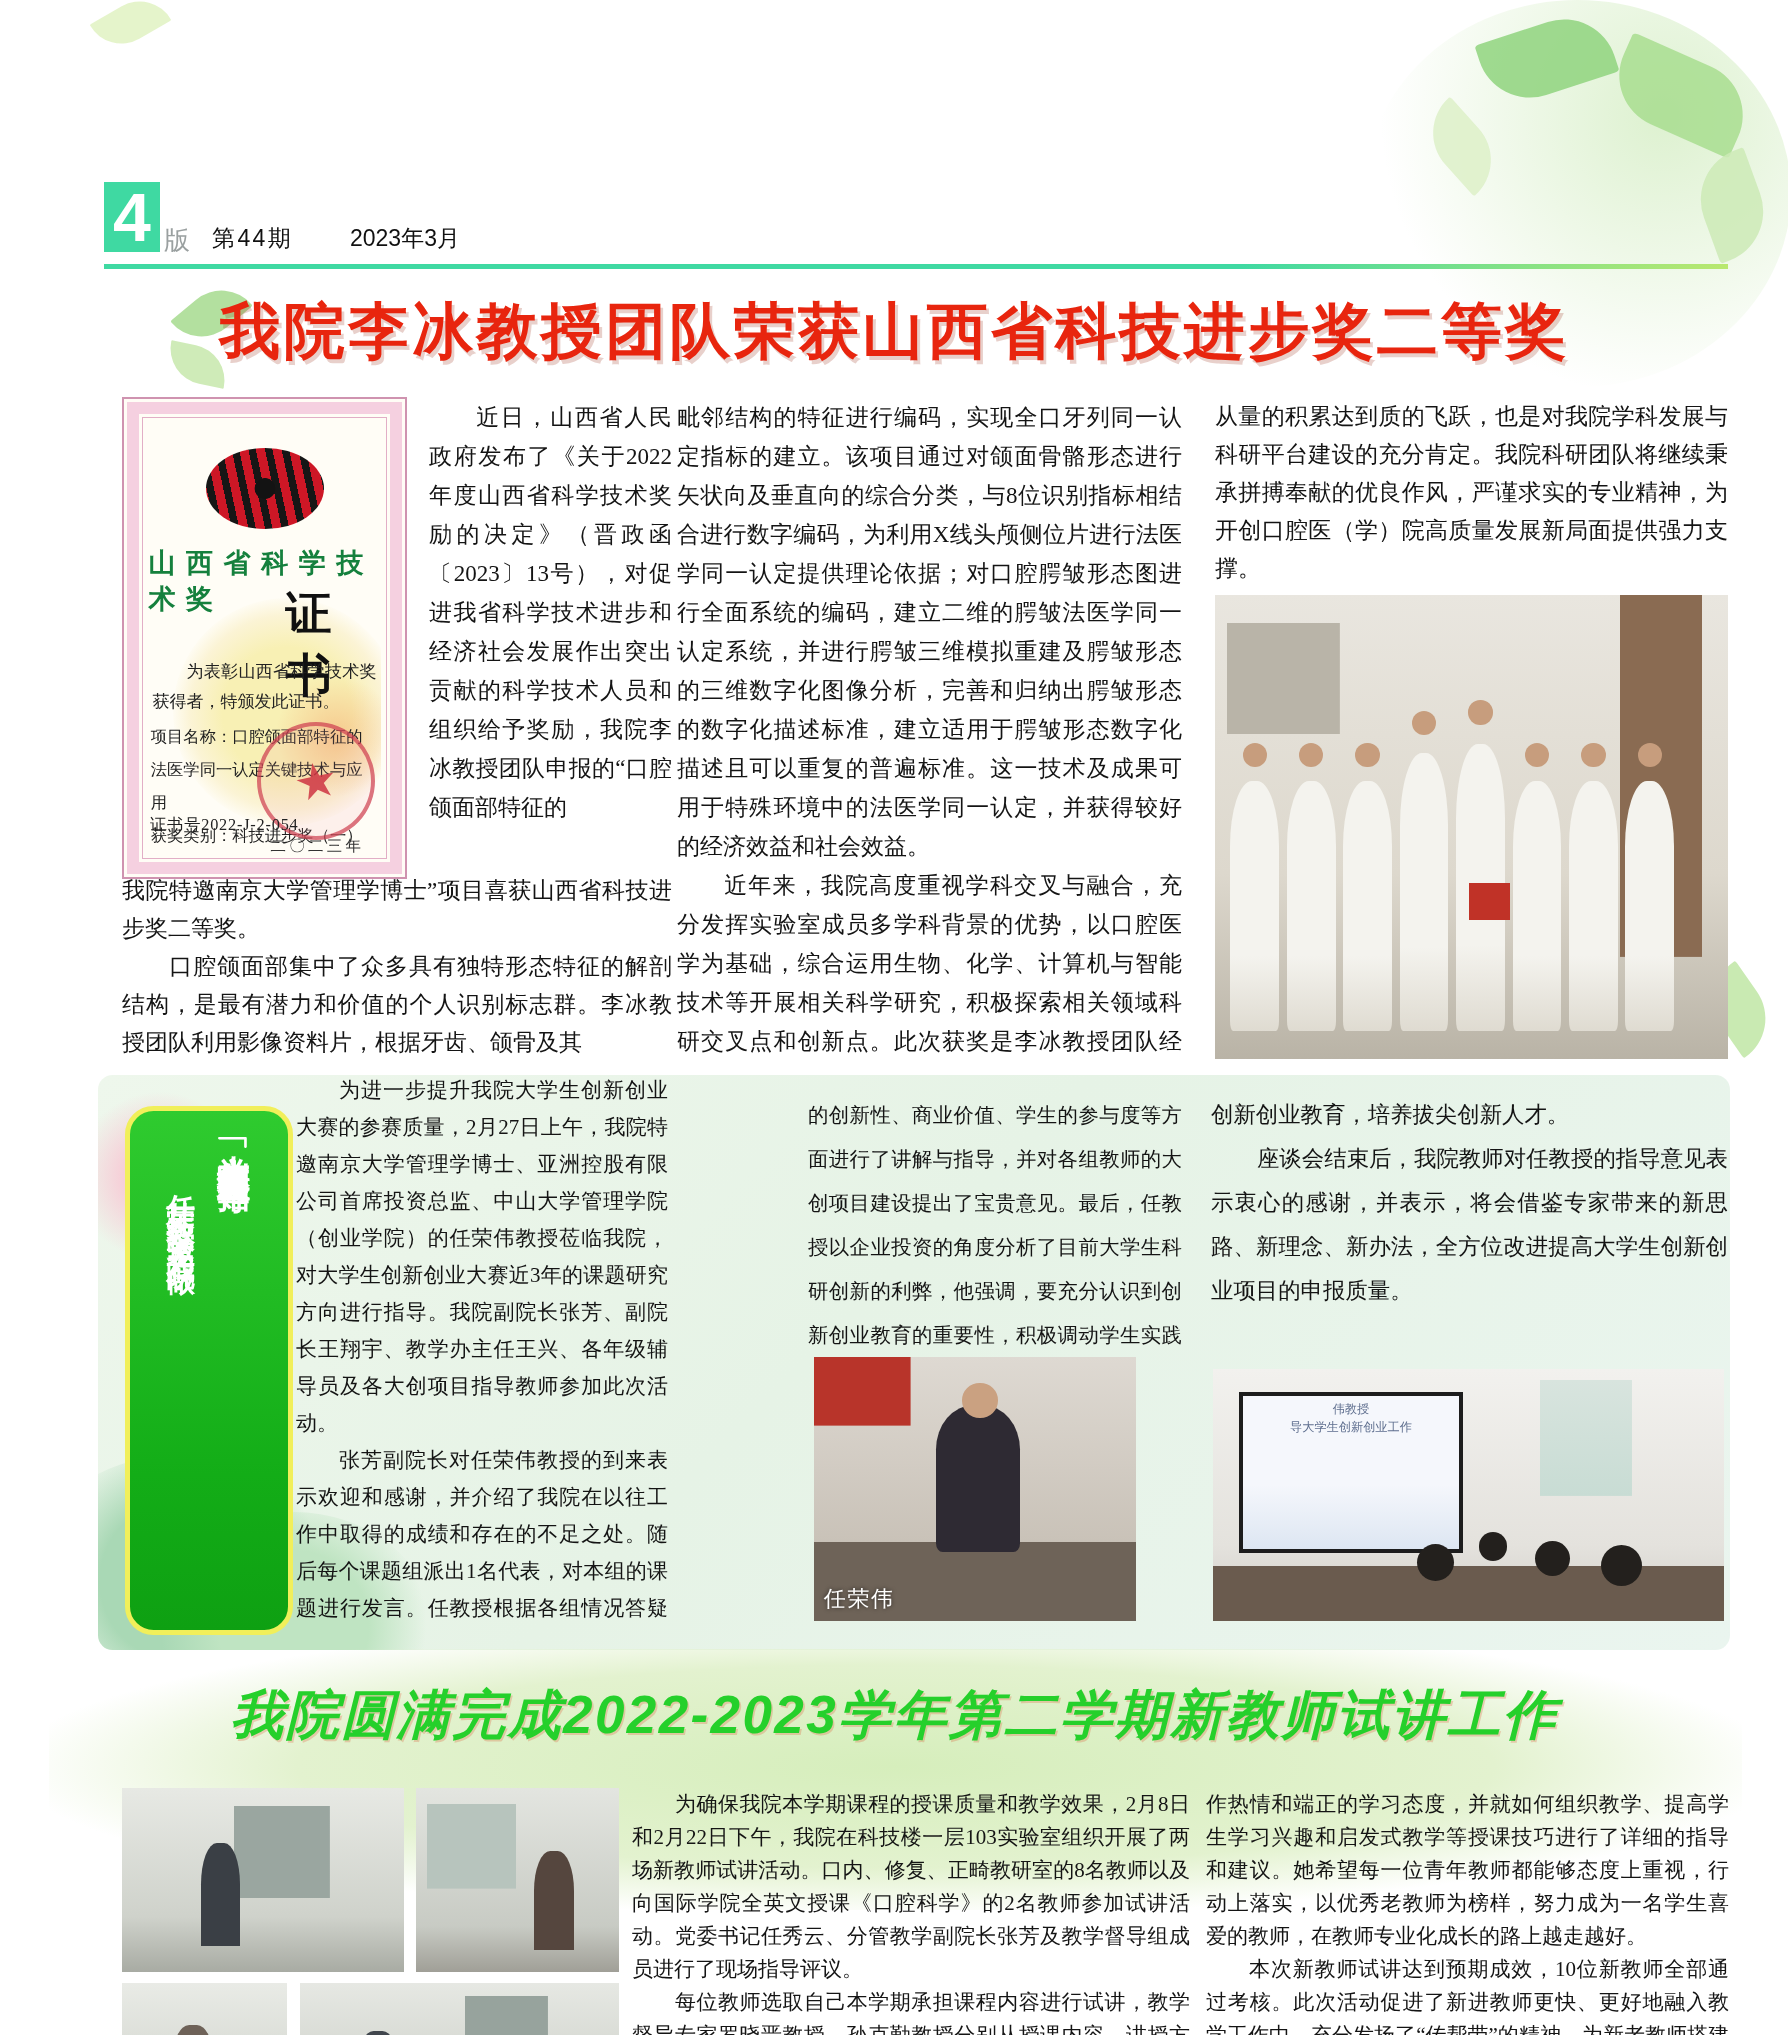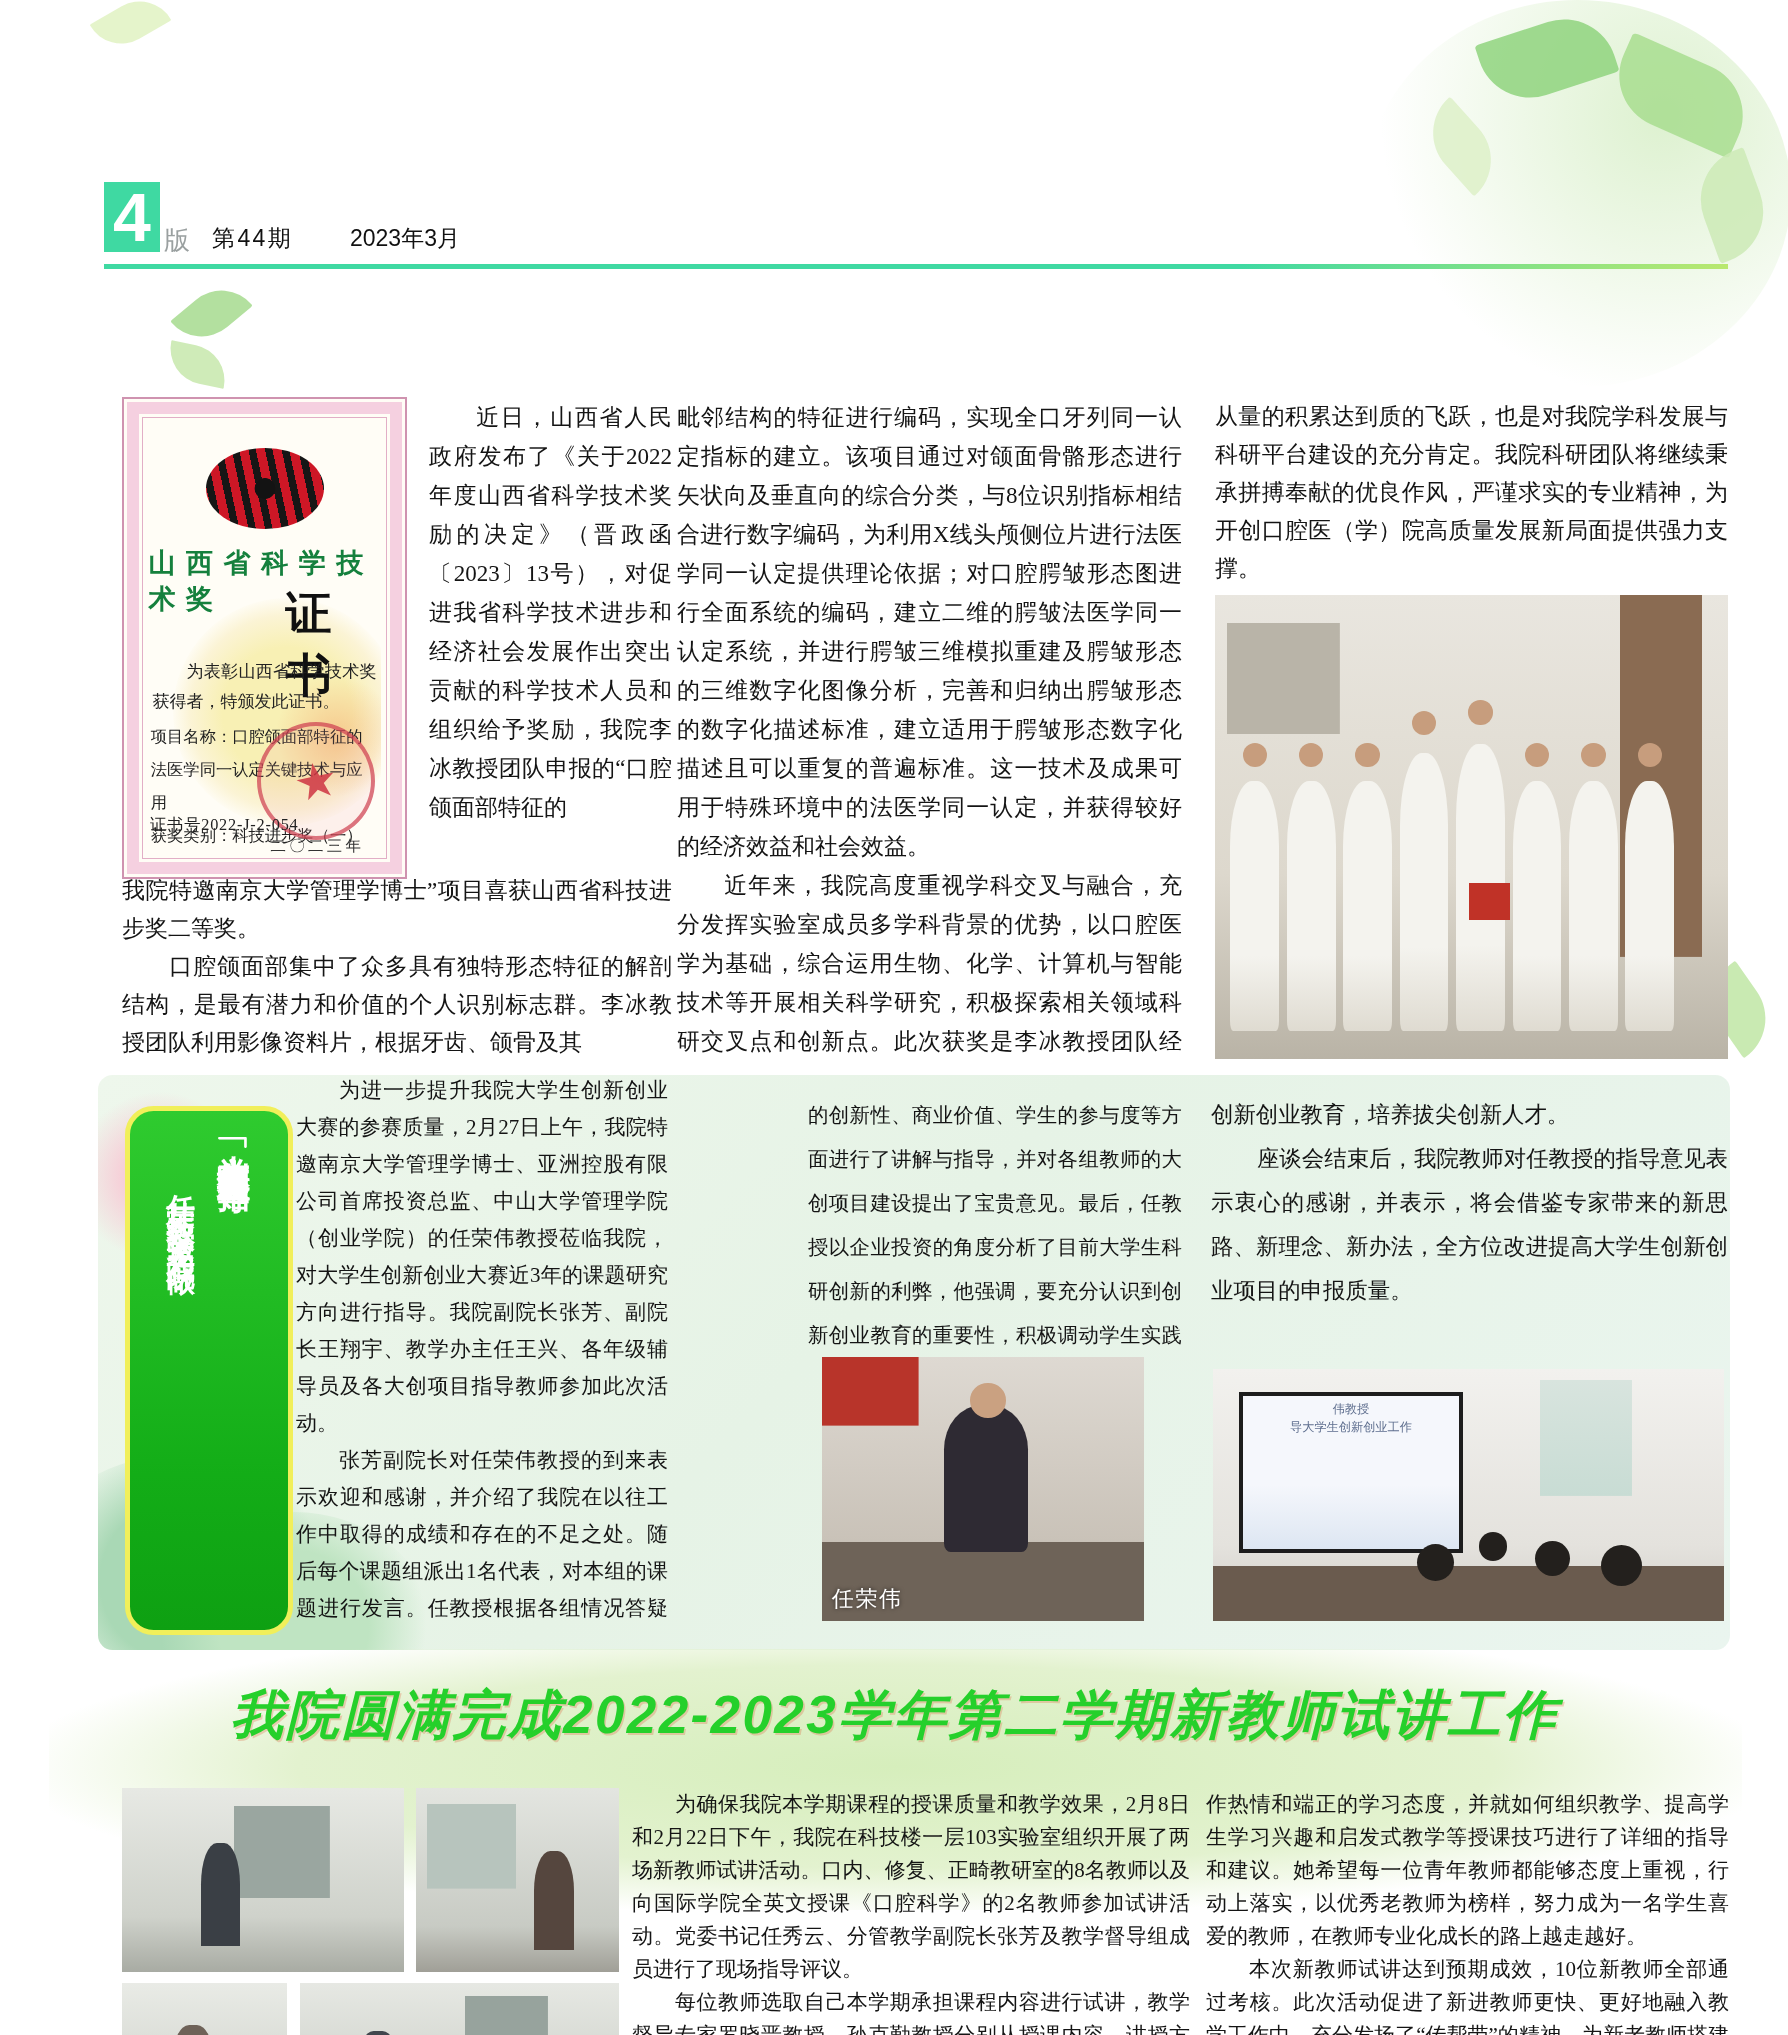--- a/index.html
+++ b/index.html
@@ -102,20 +102,21 @@
   </div>
 
   <div class="pgnum-box">
     <span class="pgnum">4</span>
   </div>
   <span class="pglabel">版</span>
   <span class="issue">第44期</span>
   <span class="hdate">2023年3月</span>
   <div class="hrule"></div>
 
+  <div class="big-title title1">我院李冰教授团队荣获山西省科技进步奖二等奖</div>
 
   <div class="cert">
     <div class="band"></div>
     <div class="band2"></div>
     <div class="cert-inner">
       <div class="cert-water"></div>
       <div class="cert-water2"></div>
       <div class="emblem"></div>
       <div class="cert-award">山西省科学技术奖</div>
       <div class="cert-doc">证书</div>
@@ -189,21 +190,21 @@
   <div class="txt s2c3" style="left:1211px;top:1093px;width:517px;height:270px;">
     <div class="para cont">创新创业教育，培养拔尖创新人才。</div>
     <div>
         <div class="para">座谈会结束后，我院教师对任教授的指导意见表示衷心的感谢，并表示，将会借鉴专家带来的新思路、新理念、新办法，全方位改进提高大学生创新创业项目的申报质量。</div>
       </div>
   </div>
 
   <div class="photo" style="left:814px;top:1357px;width:322px;height:264px;
        background:linear-gradient(#6e6358,#6e6358) 0 100%/100% 30% no-repeat,
                   linear-gradient(#b8342a,#b8342a) 0 0/30% 26% no-repeat,
-                  linear-gradient(180deg,#ded9d2 0%,#c9c2b8 70%,#958c80 100%);margin-left:8px;">
+                  linear-gradient(180deg,#ded9d2 0%,#c9c2b8 70%,#958c80 100%);">
     <div style="position:absolute;left:38%;top:18%;width:26%;height:56%;border-radius:45% 45% 8% 8%/30% 30% 6% 6%;background:#2e2a33;"></div>
     <div style="position:absolute;left:46%;top:10%;width:11%;height:13%;border-radius:50%;background:#caa181;"></div>
     <div class="caption">任荣伟</div>
   </div>
   <div class="photo" style="left:1213px;top:1369px;width:511px;height:252px;
        background:linear-gradient(#d8e4de,#c8dcd4) 78% 8%/18% 46% no-repeat,
                   linear-gradient(#6a5b4e,#6a5b4e) 0 100%/100% 22% no-repeat,
                   linear-gradient(180deg,#f2f1ee 0%,#e4e2dd 70%,#cfccc6 100%);">
     <div class="screenB">
         <div class="para">伟教授</div>

